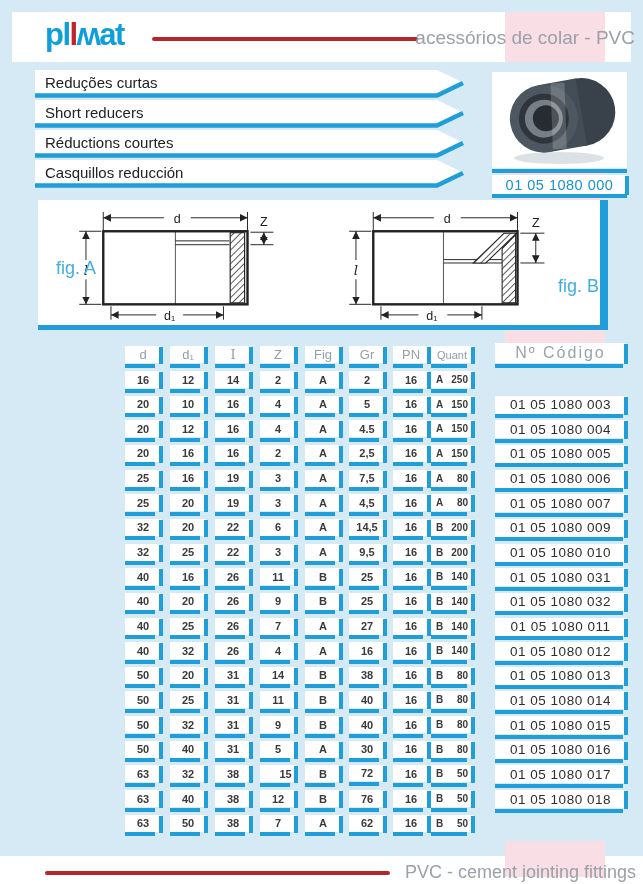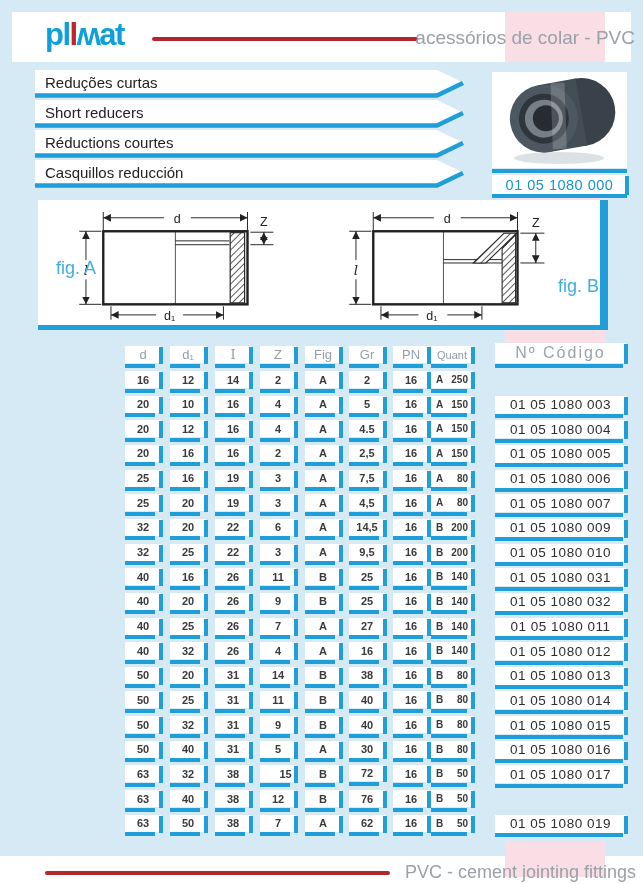--- a/index.html
+++ b/index.html
@@ -427,31 +427,31 @@
       <div class="cell val" style="left: 170px; top: 790.05px; width: 36px; height: 17px;">40</div>
       <div class="cell val" style="left: 215px; top: 790.05px; width: 36px; height: 17px;">38</div>
       <div class="cell val" style="left: 260px; top: 790.05px; width: 36px; height: 17px;">12</div>
       <div class="cell val" style="left: 305px; top: 790.05px; width: 36px; height: 17px;">B</div>
       <div class="cell val" style="left: 349px; top: 790.05px; width: 36px; height: 17px;">76</div>
       <div class="cell val" style="left: 393px; top: 790.05px; width: 36px; height: 17px;">16</div>
       <div class="cell val quant" style="left: 431px; top: 790.05px; width: 42px; height: 17px;">
         <span>B</span>
         <span>50</span>
       </div>
+      <div class="cell code" style="left: 495px; top: 790.05px; width: 131px; height: 18px;">01 05 1080 018</div>
       <div class="cell val" style="left: 125px; top: 814.7px; width: 36px; height: 17px;">63</div>
       <div class="cell val" style="left: 170px; top: 814.7px; width: 36px; height: 17px;">50</div>
       <div class="cell val" style="left: 215px; top: 814.7px; width: 36px; height: 17px;">38</div>
       <div class="cell val" style="left: 260px; top: 814.7px; width: 36px; height: 17px;">7</div>
       <div class="cell val" style="left: 305px; top: 814.7px; width: 36px; height: 17px;">A</div>
       <div class="cell val" style="left: 349px; top: 814.7px; width: 36px; height: 17px;">62</div>
       <div class="cell val" style="left: 393px; top: 814.7px; width: 36px; height: 17px;">16</div>
       <div class="cell val quant" style="left: 431px; top: 814.7px; width: 42px; height: 17px;">
         <span>B</span>
         <span>50</span>
       </div>
-      <div class="cell code" style="left: 495px; top: 814.7px; width: 131px; height: 18px;">01 05 1080 019</div>
     </div>
 
   <div class="footer-band"></div>
   <div class="footer-rule"></div>
   <div class="footer-text">PVC - cement jointing fittings</div>
 
 </div>
 
 </body></html>

